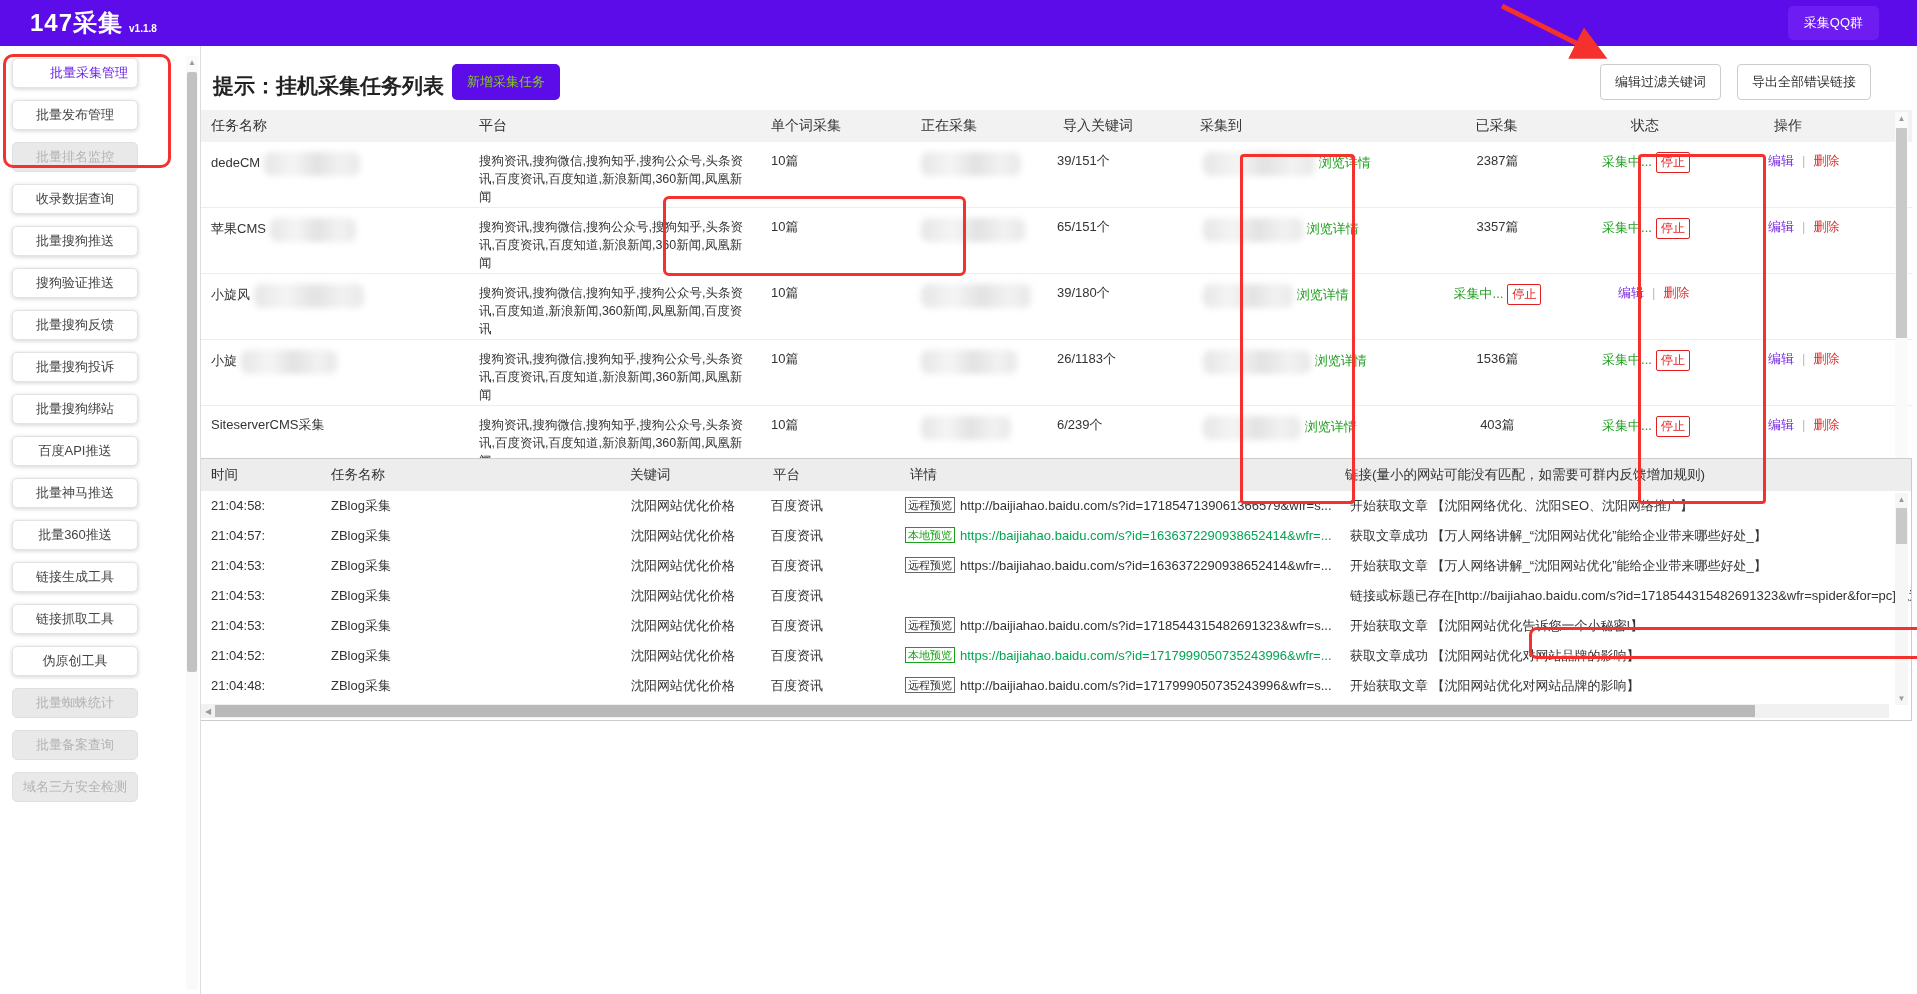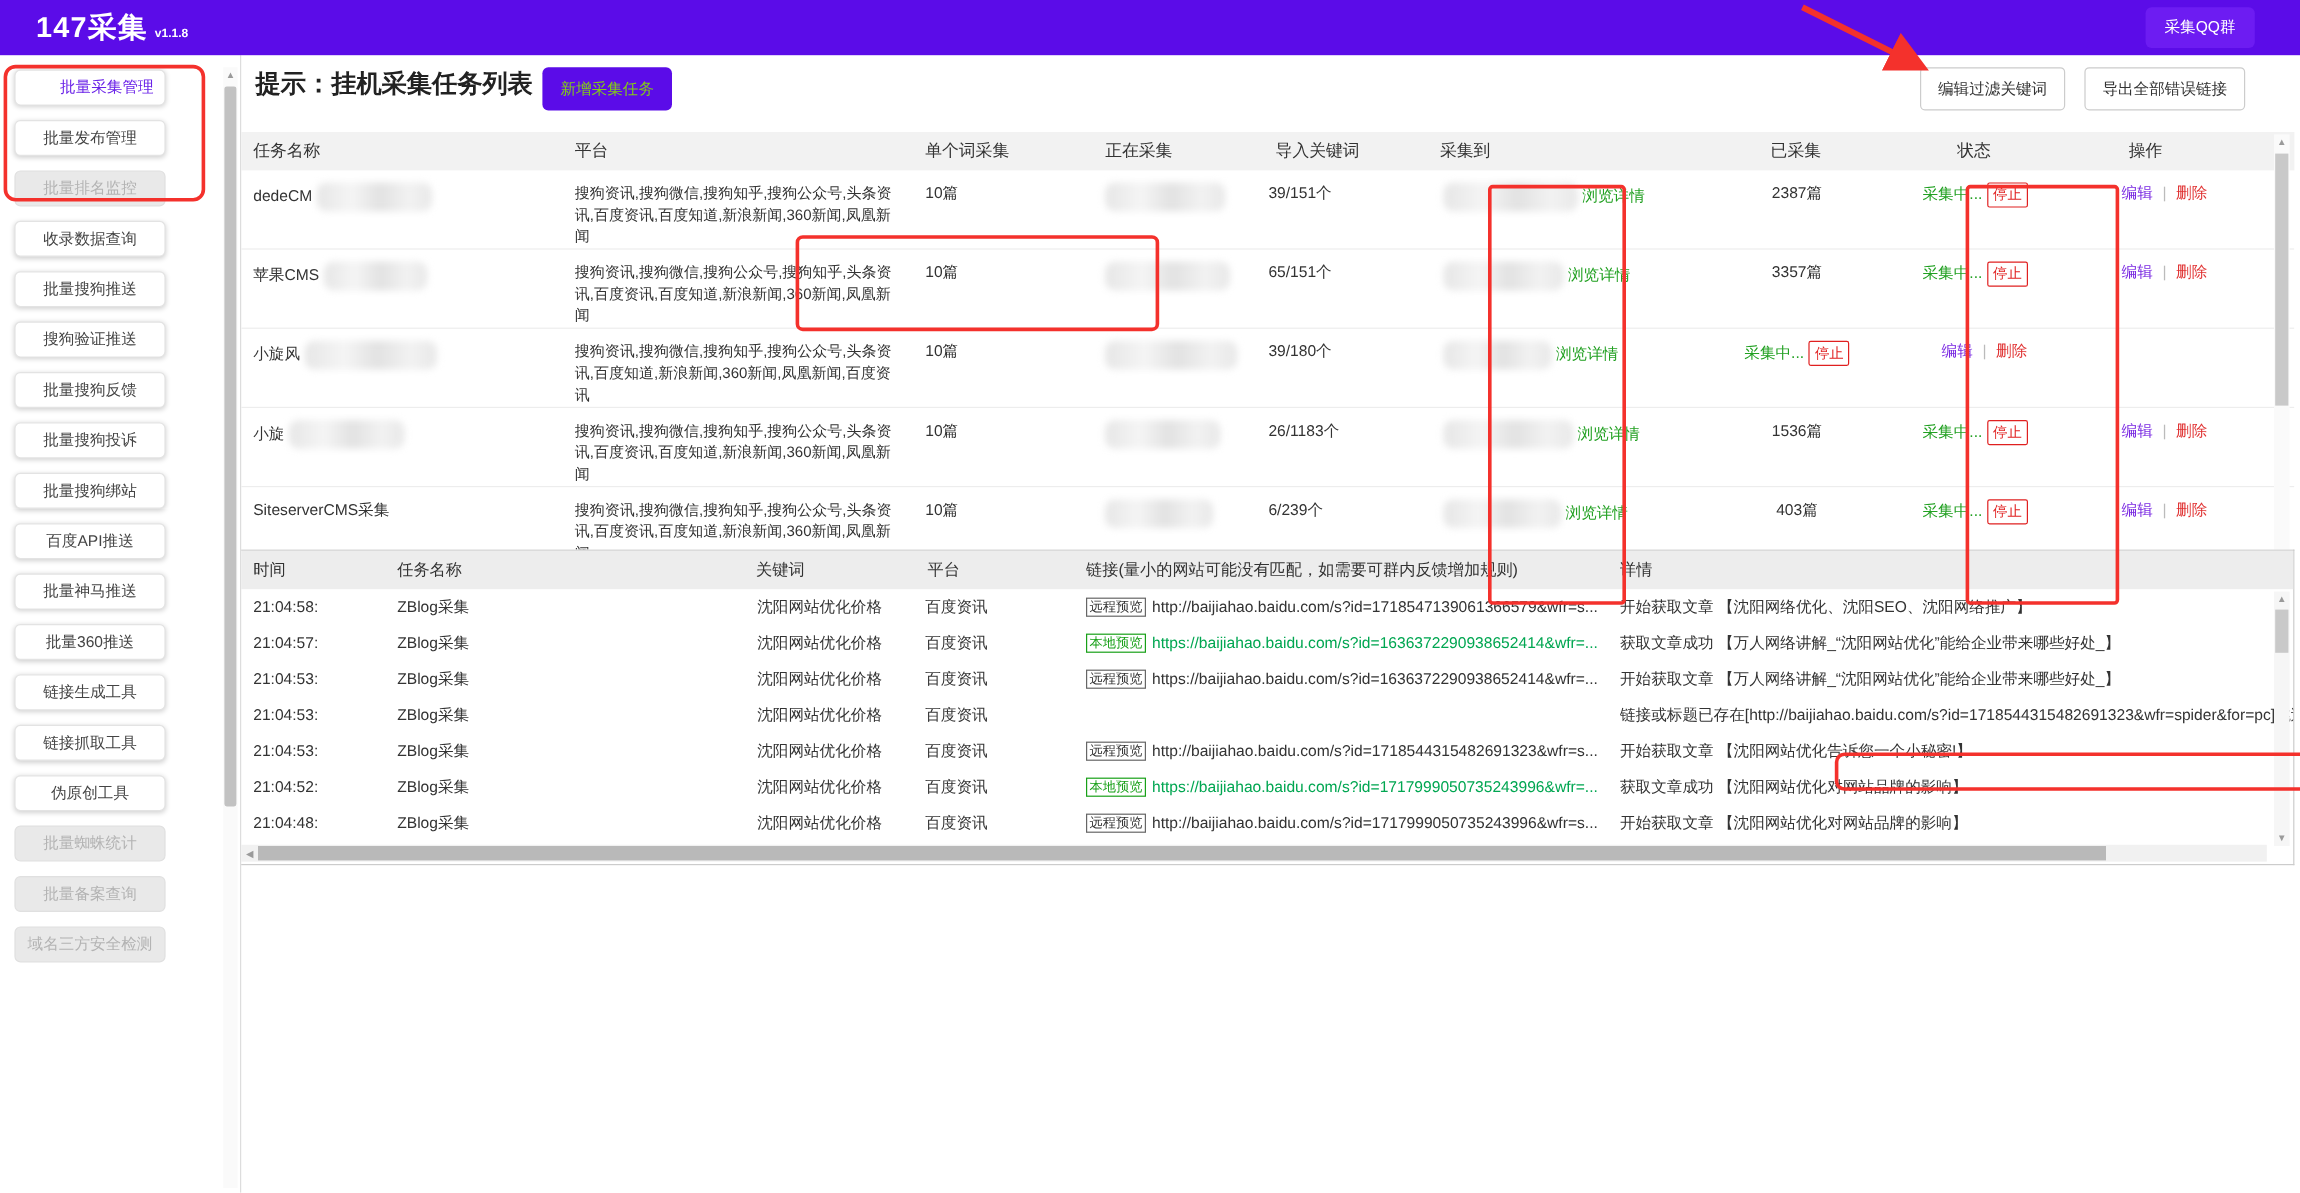--- a/index.html
+++ b/index.html
@@ -24,21 +24,21 @@
   .side-btn.disabled { background:#e9e9e9; color:#b3b3b3; border-color:#e0e0e0; box-shadow:none; cursor:default; }
 
   
   .side-scroll { position:absolute; left:186px; top:56px; width:12px; height:934px; background:#fafafa; }
   .side-scroll .arrow { display:block; text-align:center; font-size:8px; color:#9a9a9a; line-height:14px; height:14px; }
   .side-scroll .thumb { position:absolute; left:1px; top:16px; width:10px; height:600px; background:#c2c2c2; border-radius:2px; }
 
   
   .main { position:absolute; left:200px; top:46px; width:1711px; height:948px; border-left:1px solid #ddd; background:#fff; }
 
-  .toolbar { position:absolute; left:0; top:10px; width:100%; height:44px; display:flex; align-items:flex-start; }
+  .toolbar { position:absolute; left:0; top:10px; width:100%; height:44px; display:flex; align-items:flex-end; }
   .page-title { font-size:21px; font-weight:bold; color:#222; margin-left:12px; }
   .new-task-btn { margin-left:8px; background:#5b0ce8; color:#84cc16; border:none; font-size:13px;
     padding:9px 15px; border-radius:5px; cursor:pointer; }
   .toolbar .right { margin-left:auto; margin-right:40px; display:flex; gap:16px; }
   .outline-btn { background:#fff; border:1px solid #ccc; border-radius:4px; color:#333;
     font-size:13px; padding:8px 14px; cursor:pointer; }
 
   
   .grid-task { display:grid; grid-template-columns:268px 292px 150px 130px 152px 230px 147px 150px 1fr; }
   .t-head { position:absolute; left:0; top:64px; width:1711px; height:32px; background:#f2f2f2;
@@ -233,22 +233,22 @@
     <span class="arrow">▲</span>
     <span class="thumb"></span>
   </div>
 
   <section class="log-panel">
     <div class="log-head grid-log">
       <div class="lh">时间</div>
       <div class="lh">任务名称</div>
       <div class="lh c3">关键词</div>
       <div class="lh c4">平台</div>
+      <div class="lh c6">详情</div>
       <div class="lh c5">链接(量小的网站可能没有匹配，如需要可群内反馈增加规则)</div>
-      <div class="lh c6">详情</div>
     </div>
 
     <div class="log-body">
 
       <div class="log-row grid-log">
         <div>21:04:58:</div>
         <div>ZBlog采集</div>
         <div>沈阳网站优化价格</div>
         <div>百度资讯</div>
         <div class="lc-link"><span class="badge">远程预览</span><a class="log-link">http://baijiahao.baidu.com/s?id=1718547139061366579&amp;wfr=s...</a></div>

